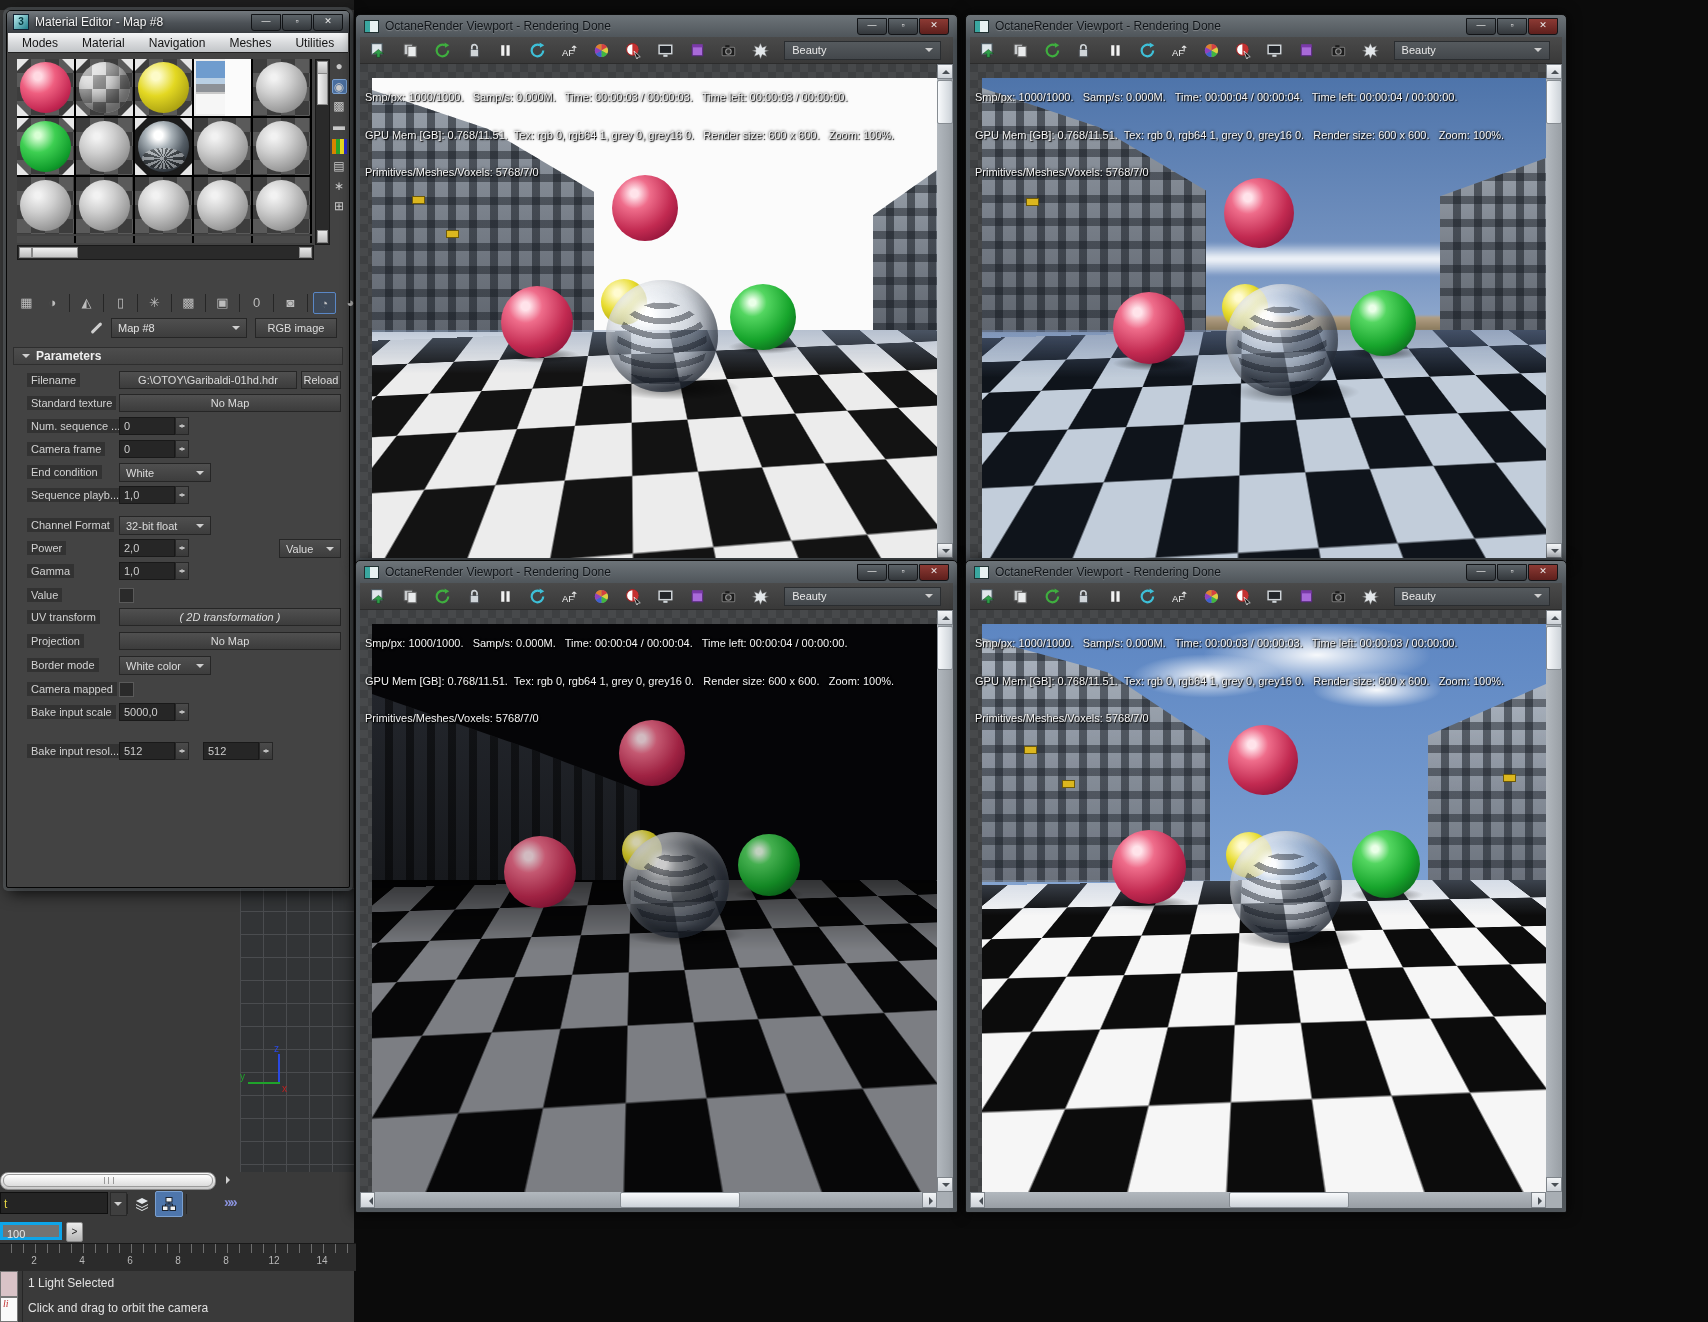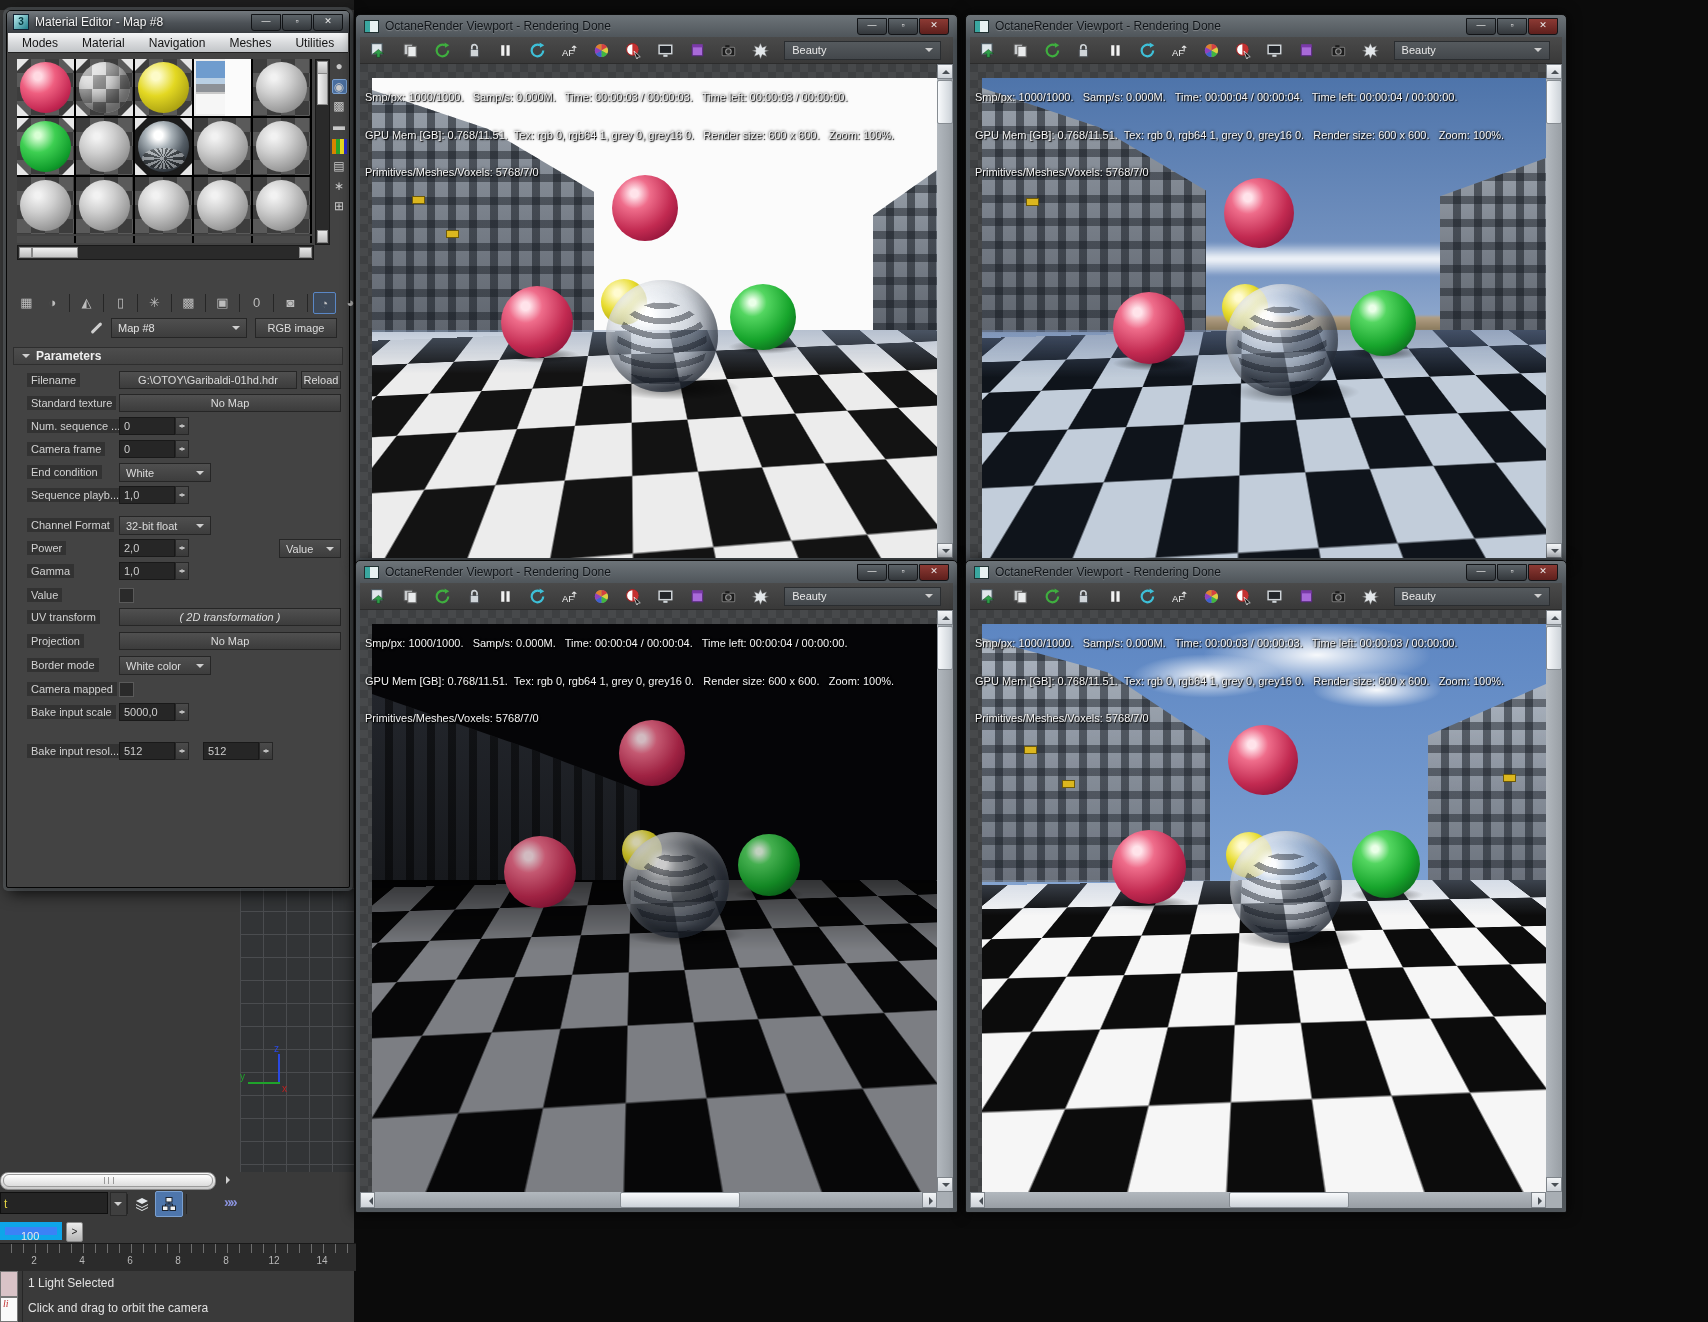--- a/index.html
+++ b/index.html
@@ -30,22 +30,22 @@
     color:#e2d245;font-size:12px;line-height:22px;padding-left:3px;box-sizing:border-box;}
   #sel-arrow{position:absolute;left:110px;top:1192px;width:15px;height:22px;background:#3f3f3f;border:1px solid #2a2a2a;}
   #sel-arrow::after{content:"";position:absolute;left:3px;top:9px;border:4px solid transparent;border-top-color:#cfcfcf;}
   .vsep{position:absolute;width:1px;background:#262626;}
   .tool-btn{position:absolute;width:22px;height:24px;display:flex;align-items:center;justify-content:center;}
   .tool-btn svg{width:16px;height:16px;}
   #schem-btn{background:#4e76ac;border:1px solid #7aa0d0;border-radius:2px;width:26px;}
   #overflow-chev{position:absolute;left:224px;top:1194px;color:#8a92dc;font-size:14px;font-weight:bold;letter-spacing:-2px;}
   #overflow-chev::after{content:"»»";}
 
-  #frame-field{position:absolute;left:0;top:1222px;width:62px;height:18px;background:#3b82f6;border:5px solid #0ea5e9;
-    color:#e8e8e8;font-size:11px;line-height:18px;padding-left:16px;box-sizing:border-box;}
+  #frame-field{position:absolute;left:0;top:1222px;width:62px;height:18px;background:#737373;border:3px solid #0ea5e9;
+    color:#e8e8e8;font-size:11px;line-height:18px;padding-left:4px;box-sizing:border-box;}
   #go-btn{position:absolute;left:66px;top:1222px;width:15px;height:18px;background:linear-gradient(#ececec,#b4b4b4);
     border:1px solid #888;border-radius:2px;color:#222;font-size:10px;text-align:center;line-height:17px;}
 
   #timeline{position:absolute;left:0;top:1243px;width:356px;height:27px;background:#2b2b2b;border-top:1px solid #191919;}
   #timeline .ticks{position:absolute;left:0;top:0;width:100%;height:9px;
     background:repeating-linear-gradient(90deg,transparent 0 11px,#6e6e6e 11px 12px);}
   #timeline .tnum{position:absolute;top:11px;color:#b8b8b8;font-size:10px;width:20px;text-align:center;}
 
   #listener-pink{position:absolute;left:0;top:1271px;width:18px;height:26px;background:#d9c3c7;border:1px solid #777;box-sizing:border-box;}
   #listener-white{position:absolute;left:0;top:1297px;width:18px;height:25px;background:#fafafa;border:1px solid #777;

